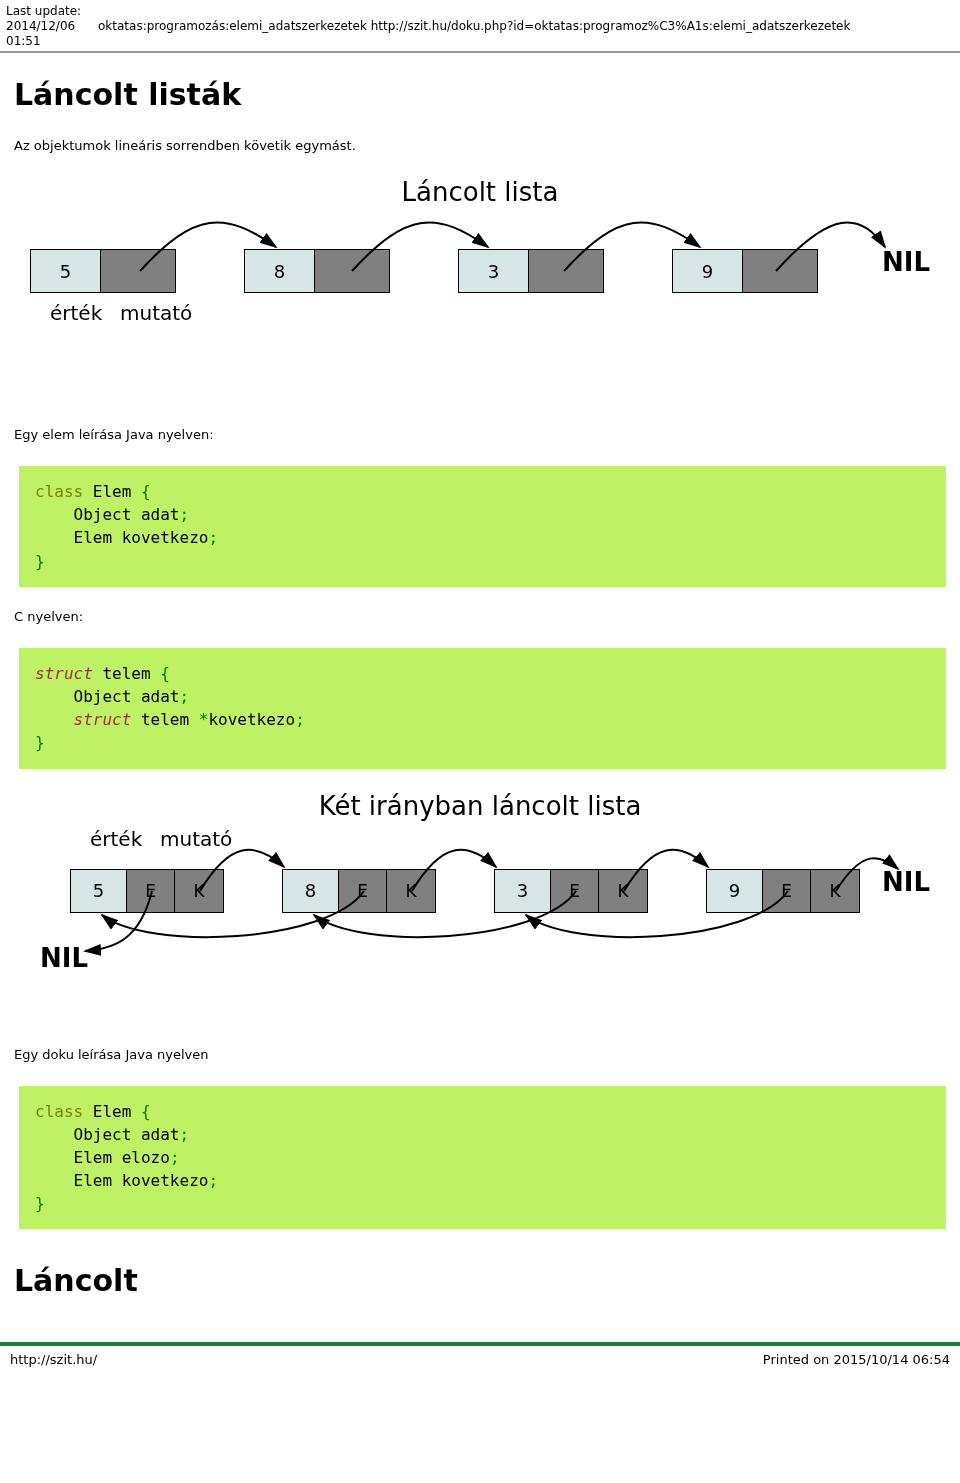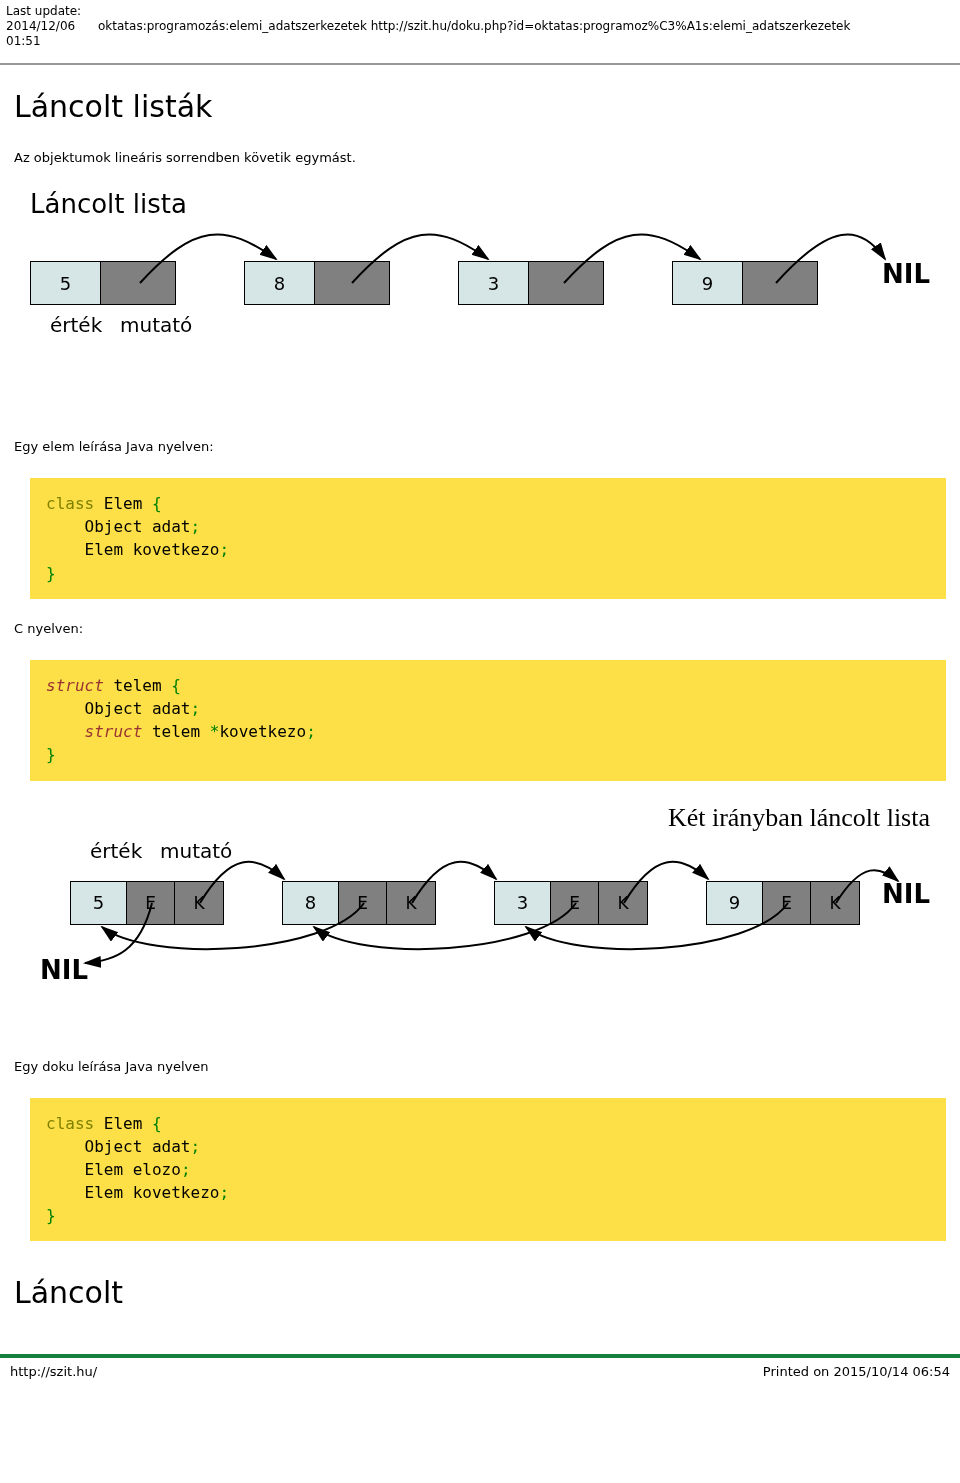--- a/index.html
+++ b/index.html
@@ -7,81 +7,82 @@
     margin: 0;
     padding: 0;
     font-family: "DejaVu Sans", "Liberation Sans", Arial, sans-serif;
     background: #fff;
     color: #000;
     width: 960px;
   }
   .header-meta {
     display: flex;
     font-size: 12px;
-    padding: 4px 6px 14px 6px;
+    padding: 4px 6px 2px 6px;
     border-bottom: 2px solid #999;
     line-height: 1.25;
   }
   .header-left { width: 92px; }
   .header-right { flex: 1; display: flex; align-items: center; }
   .content { padding: 10px 14px 0 14px; }
   h1 {
     font-size: 30px;
-    font-weight: normal;
+    font-weight: bold;
     margin: 14px 0 26px 0;
   }
   h1.grafok { margin-top: 34px; }
   p.body-text {
     font-size: 13px;
     margin: 16px 0 24px 0;
   }
   .codeblock {
-    background: #fde047;
+    background: #bef264;
     padding: 14px 16px;
     font-family: "DejaVu Sans Mono", "Liberation Mono", monospace;
     font-size: 16px;
     line-height: 1.45;
     white-space: pre;
-    margin: 10px 0 22px 16px;
+    margin: 10px 0 22px 5px;
   }
   .kw-olive { color: #808000; }
   .kw-maroon{ color: #993333; font-style: italic; }
   .punct    { color: #008000; }
   .name     { color: #000; }
 
   
   .diagram1 {
     position: relative;
     width: 900px;
     height: 220px;
     margin: 0 auto 30px auto;
     font-family: "DejaVu Sans", Arial, sans-serif;
   }
   .d1-title {
     position: absolute;
     left: 0; right: 0; top: 0;
+    text-align: center;
     font-size: 26px;
   }
   .d1-nodes { position: absolute; top: 72px; left: 0; display: flex; gap: 68px; }
   .d1-node { display: flex; border: 1px solid #000; height: 44px; }
   .d1-val { width: 70px; background: #d6e6e6; display:flex; align-items:center; justify-content:center; font-size:18px; border-right:1px solid #000;}
   .d1-ptr { width: 74px; background: #808080; }
   .d1-nil { position:absolute; top:70px; right:0; font-size:26px; font-weight:bold; }
   .d1-label-left { position:absolute; top:124px; left:20px; font-size:20px;}
   .d1-label-mut  { position:absolute; top:124px; left:90px; font-size:20px;}
   svg.arrows { position:absolute; left:0; top:0; width:900px; height:220px; pointer-events:none; }
 
   
   .diagram2 {
     position: relative;
     width: 900px;
     height: 230px;
     margin: 8px auto 26px auto;
   }
-  .d2-title { position:absolute; left:0; right:0; top:0; text-align:right; font-size:26px;font-family:Liberation Serif, serif; }
+  .d2-title { position:absolute; left:0; right:0; top:0; text-align:center; font-size:26px; }
   .d2-lbl-ertek { position:absolute; top:36px; left:60px; font-size:20px; }
   .d2-lbl-mut   { position:absolute; top:36px; left:130px; font-size:20px; }
   .d2-nodes { position:absolute; top:78px; left:40px; display:flex; gap:58px; }
   .d2-node { display:flex; border:1px solid #000; height:44px; }
   .d2-val { width:56px; background:#d6e6e6; display:flex; align-items:center; justify-content:center; font-size:18px; border-right:1px solid #000;}
   .d2-ptr { width:48px; background:#808080; display:flex; align-items:center; justify-content:center; font-size:17px; color:#000; border-right:1px solid #000;}
   .d2-ptr:last-child { border-right:none; }
   .d2-nil-r { position:absolute; top:76px; right:0; font-size:26px; font-weight:bold; }
   .d2-nil-l { position:absolute; top:152px; left:10px; font-size:26px; font-weight:bold; }
   svg.arrows2 { position:absolute; left:0; top:0; width:900px; height:230px; pointer-events:none; }

